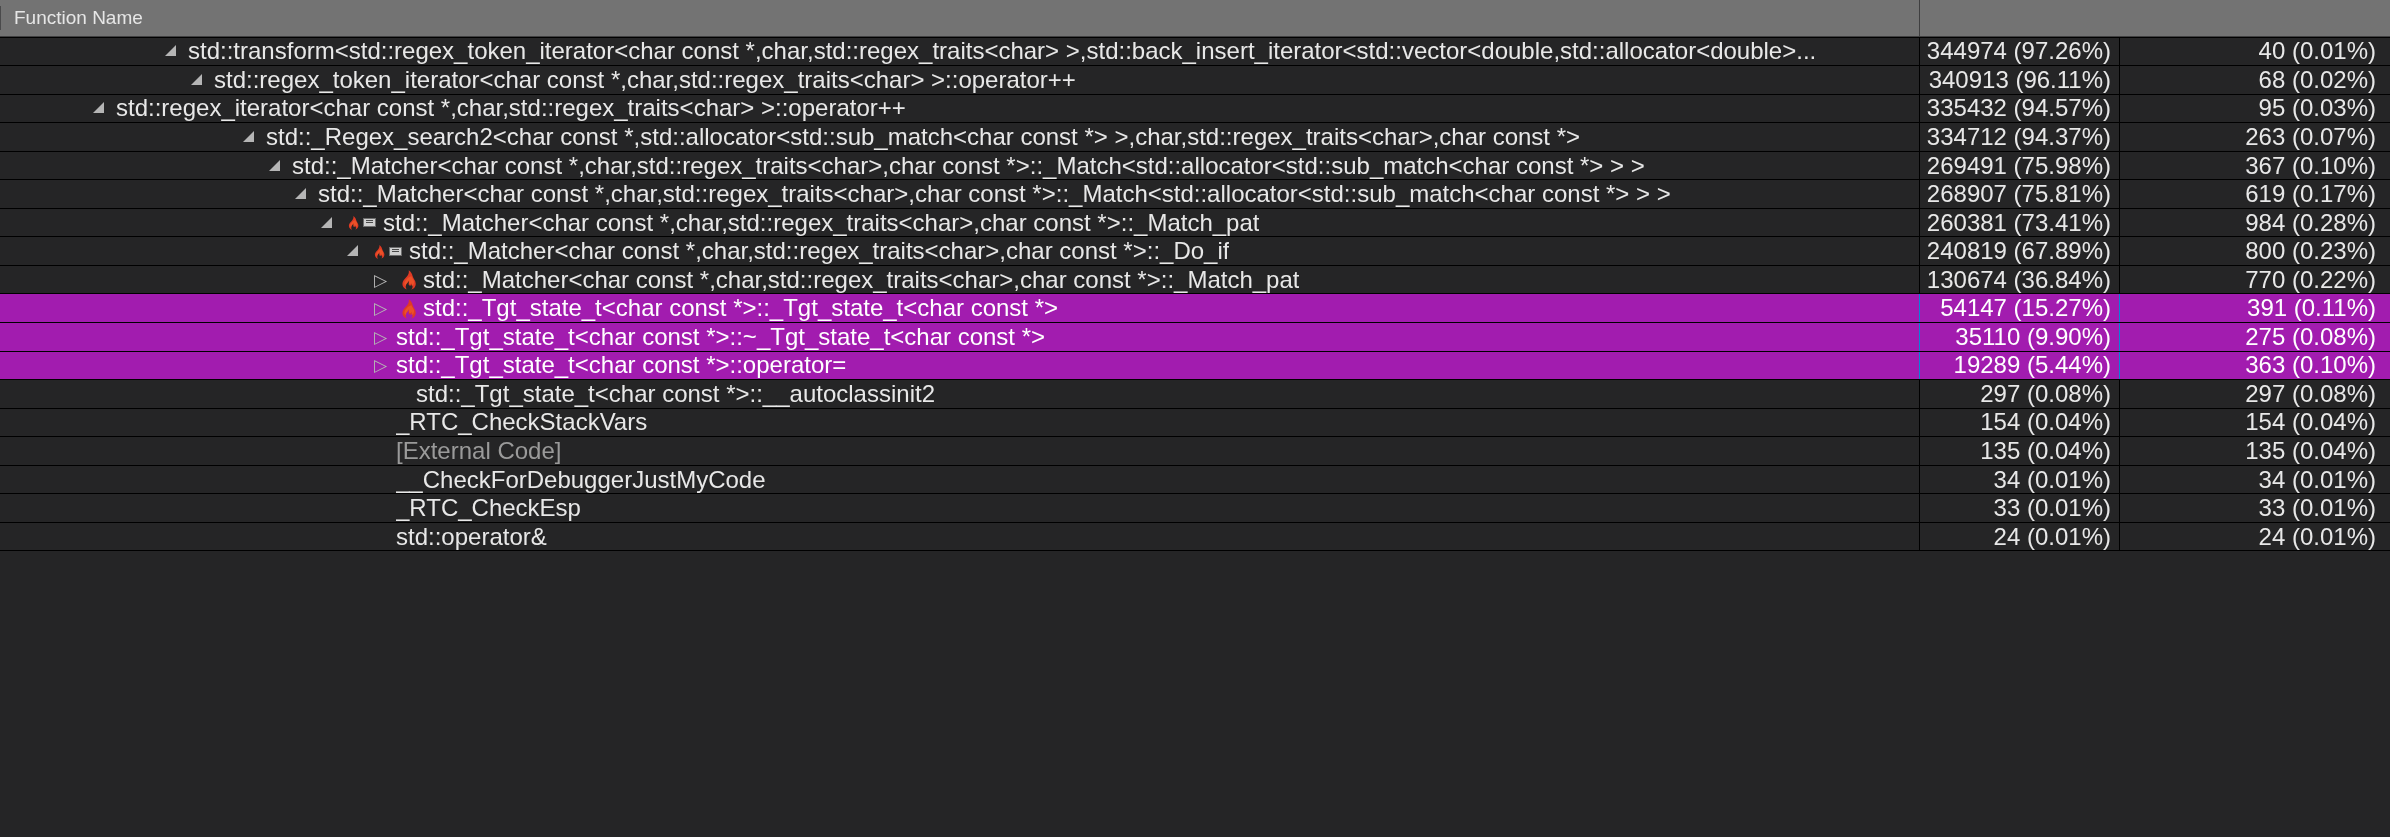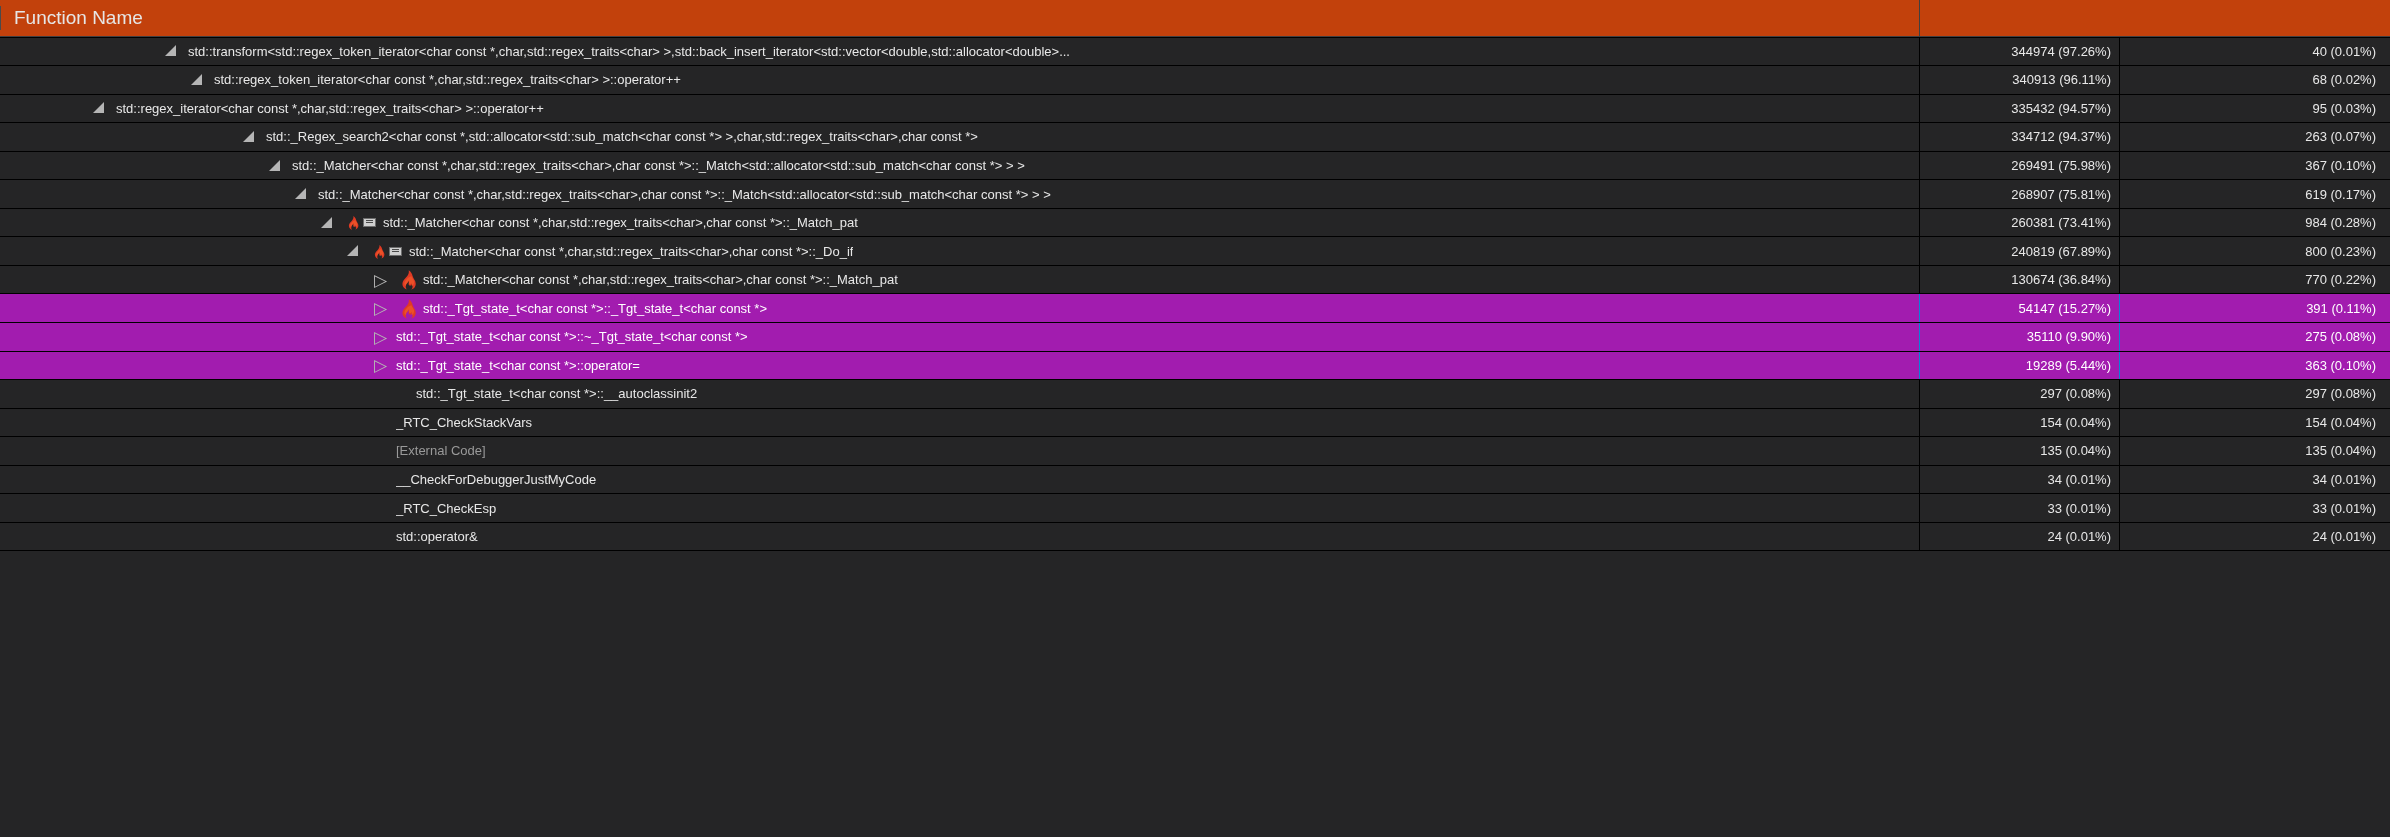--- a/index.html
+++ b/index.html
@@ -12,21 +12,21 @@
   #grid {
     width: 2390px; height: 837px;
     display: flex; flex-direction: column;
     background: #252526;
   }
 
   
   .hdr {
     height: 37px; min-height: 37px;
     display: flex; align-items: stretch;
-    background: #c2410c;
+    background: #737373;
     border-bottom: 1px solid #3f3f40;
     position: relative;
     z-index: 5;
   }
   .hdr-cell {
     display: flex; align-items: center;
     color: #e6e6e6;
     font-size: 19px;
     padding: 0 14px;
     position: relative;
@@ -65,21 +65,21 @@
   .rows {
     position: absolute; left: 0; right: 0; top: -19px;
   }
 
   .row {
     height: 28.55px;
     display: flex; 
     border-bottom: 1px solid #000;
     background: #252526;
     color: #e8e8e8;
-    font-size: 13px;
+    font-size: 24px;
     white-space: nowrap;
     position: relative;
   }
   .row.sel { background: #a21caf; color: #ffffff; }
   .row.sel .cell { border-right-color: #0a84d8; }
 
   .cell {
     height: 100%;
     display: flex; align-items: center;
     overflow: hidden;

